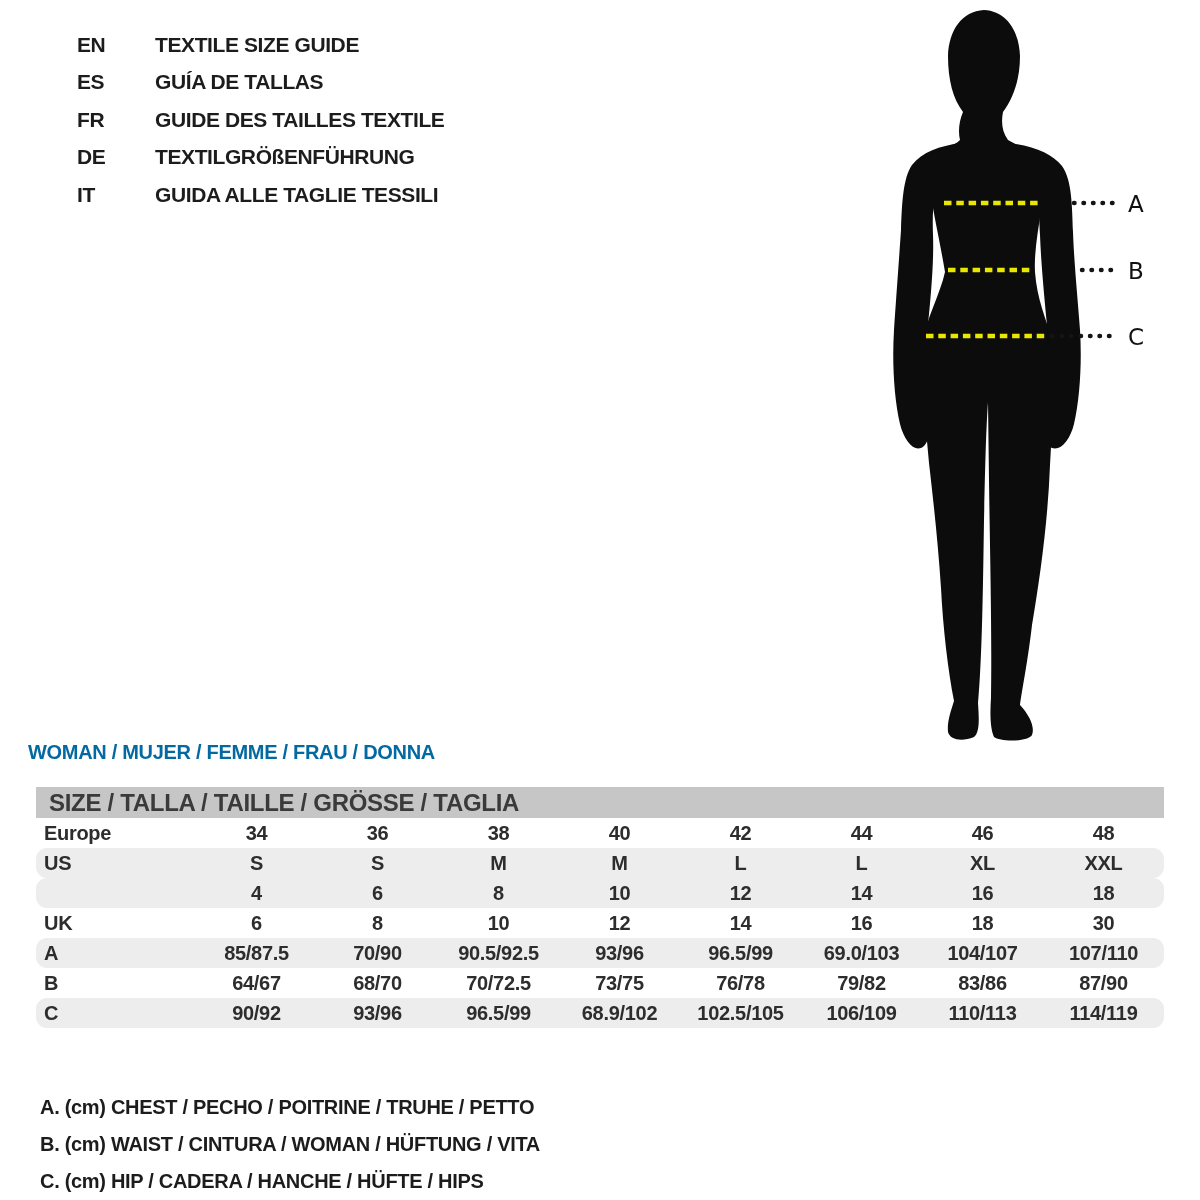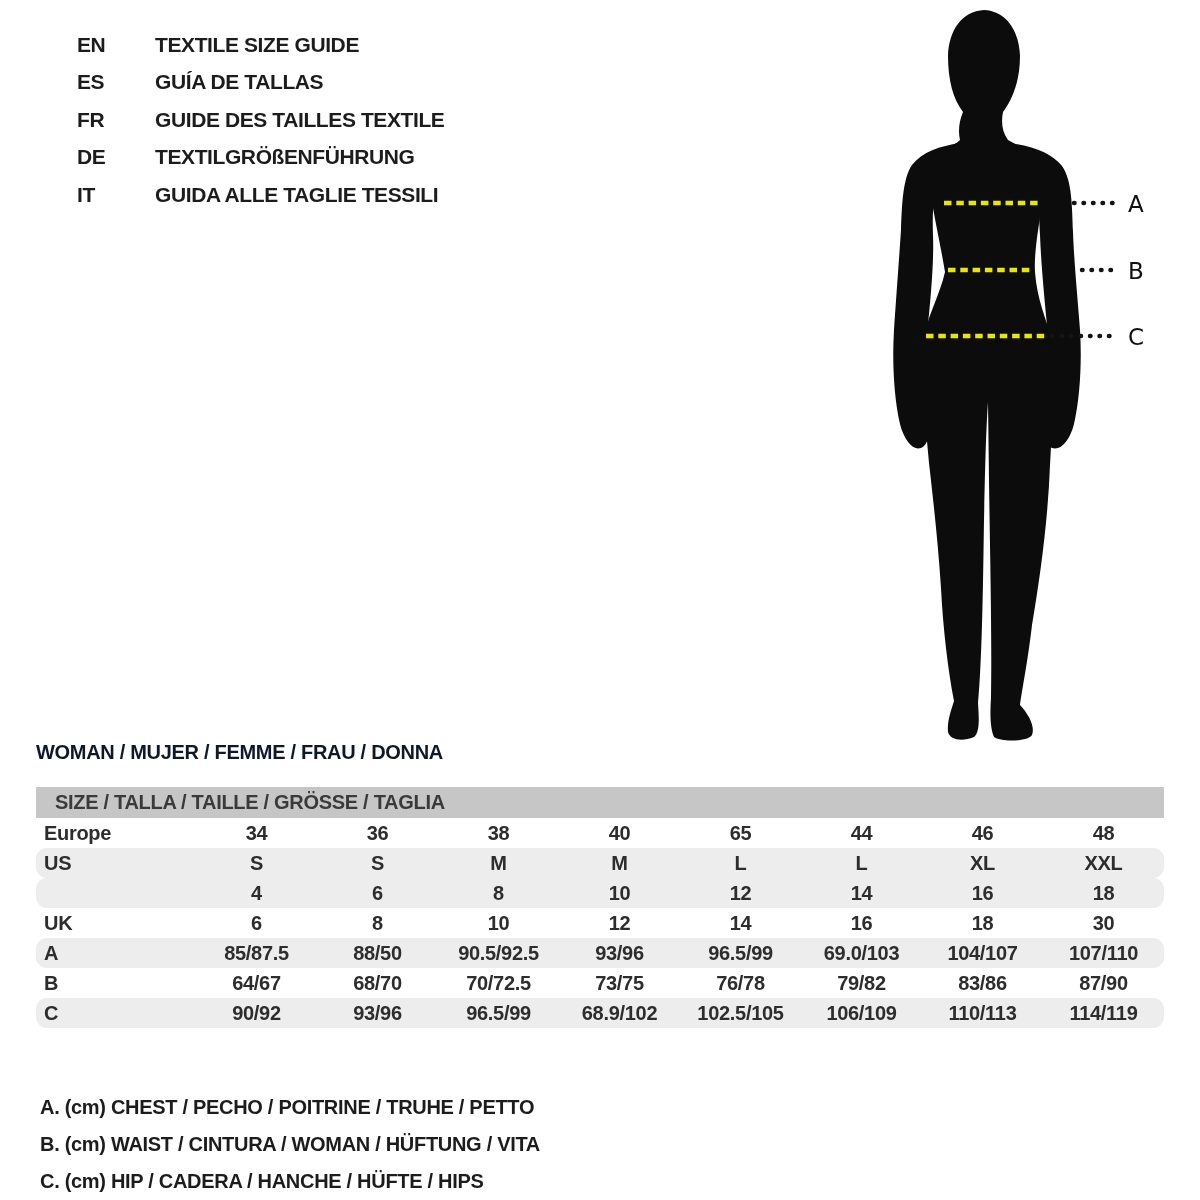--- a/index.html
+++ b/index.html
@@ -17,28 +17,28 @@
   .figure-wrap{position:absolute;left:858px;top:0px;width:344px;height:770px;}
   .figure-wrap svg{display:block;width:100%;height:100%;}
   .sil{fill:var(--sil,#0c0c0c);}
   .dash-line{stroke:var(--dash,#e9e600);stroke-width:4.5;stroke-dasharray:7.5 4.8;fill:none;}
   .dot-line{stroke:var(--dot,#141414);stroke-width:4.5;stroke-dasharray:0.5 9;stroke-linecap:round;fill:none;}
   .measure-label{
     font-family:"DejaVu Sans", sans-serif;font-size:23px;font-weight:500;fill:#111;
   }
   
   .woman-heading{
-    position:absolute;left:36px;top:741px;font-size:20px;font-weight:bold;
-    letter-spacing:-0.3px;color:#0f172a;white-space:nowrap;
+    position:absolute;left:28px;top:741px;font-size:20px;font-weight:bold;
+    letter-spacing:-0.3px;color:#0369a1;white-space:nowrap;
   }
   
   .size-table{position:absolute;left:36px;top:787px;width:1128px;}
   .table-header{
     height:31px;line-height:31px;background:var(--header-bg,#c6c6c6);
-    padding-left:19px;font-size:20px;font-weight:bold;letter-spacing:-0.3px;color:#3a3a3a;
+    padding-left:13px;font-size:24px;font-weight:bold;letter-spacing:-0.3px;color:#3a3a3a;
     box-sizing:border-box;white-space:nowrap;
   }
   .trow{display:flex;height:30px;margin-top:0;align-items:center;background:#ffffff;}
   .trow.shaded{background:var(--shaded,#ededed);border-radius:11px;}
   .cell{font-size:20px;font-weight:bold;color:#2d2d2d;letter-spacing:-0.3px;white-space:nowrap;}
   .cell.label{width:160px;padding-left:8px;box-sizing:border-box;text-align:left;flex:none;}
   .cell.val{flex:1;text-align:center;}
   
   .legend{position:absolute;left:40px;top:1089px;}
   .legend-line{
@@ -154,21 +154,21 @@
 
   <div class="size-table">
     <div class="table-header">SIZE / TALLA / TAILLE / GRÖSSE / TAGLIA</div>
     <div>
         <div class="trow">
           <div class="cell label">Europe</div>
           <div class="cell val">34</div>
           <div class="cell val">36</div>
           <div class="cell val">38</div>
           <div class="cell val">40</div>
-          <div class="cell val">65</div>
+          <div class="cell val">42</div>
           <div class="cell val">44</div>
           <div class="cell val">46</div>
           <div class="cell val">48</div>
         </div>
         <div class="trow shaded">
           <div class="cell label">US</div>
           <div class="cell val">S</div>
           <div class="cell val">S</div>
           <div class="cell val">M</div>
           <div class="cell val">M</div>
@@ -195,21 +195,21 @@
           <div class="cell val">10</div>
           <div class="cell val">12</div>
           <div class="cell val">14</div>
           <div class="cell val">16</div>
           <div class="cell val">18</div>
           <div class="cell val">30</div>
         </div>
         <div class="trow shaded">
           <div class="cell label">A</div>
           <div class="cell val">85/87.5</div>
-          <div class="cell val">88/50</div>
+          <div class="cell val">70/90</div>
           <div class="cell val">90.5/92.5</div>
           <div class="cell val">93/96</div>
           <div class="cell val">96.5/99</div>
           <div class="cell val">69.0/103</div>
           <div class="cell val">104/107</div>
           <div class="cell val">107/110</div>
         </div>
         <div class="trow">
           <div class="cell label">B</div>
           <div class="cell val">64/67</div>

